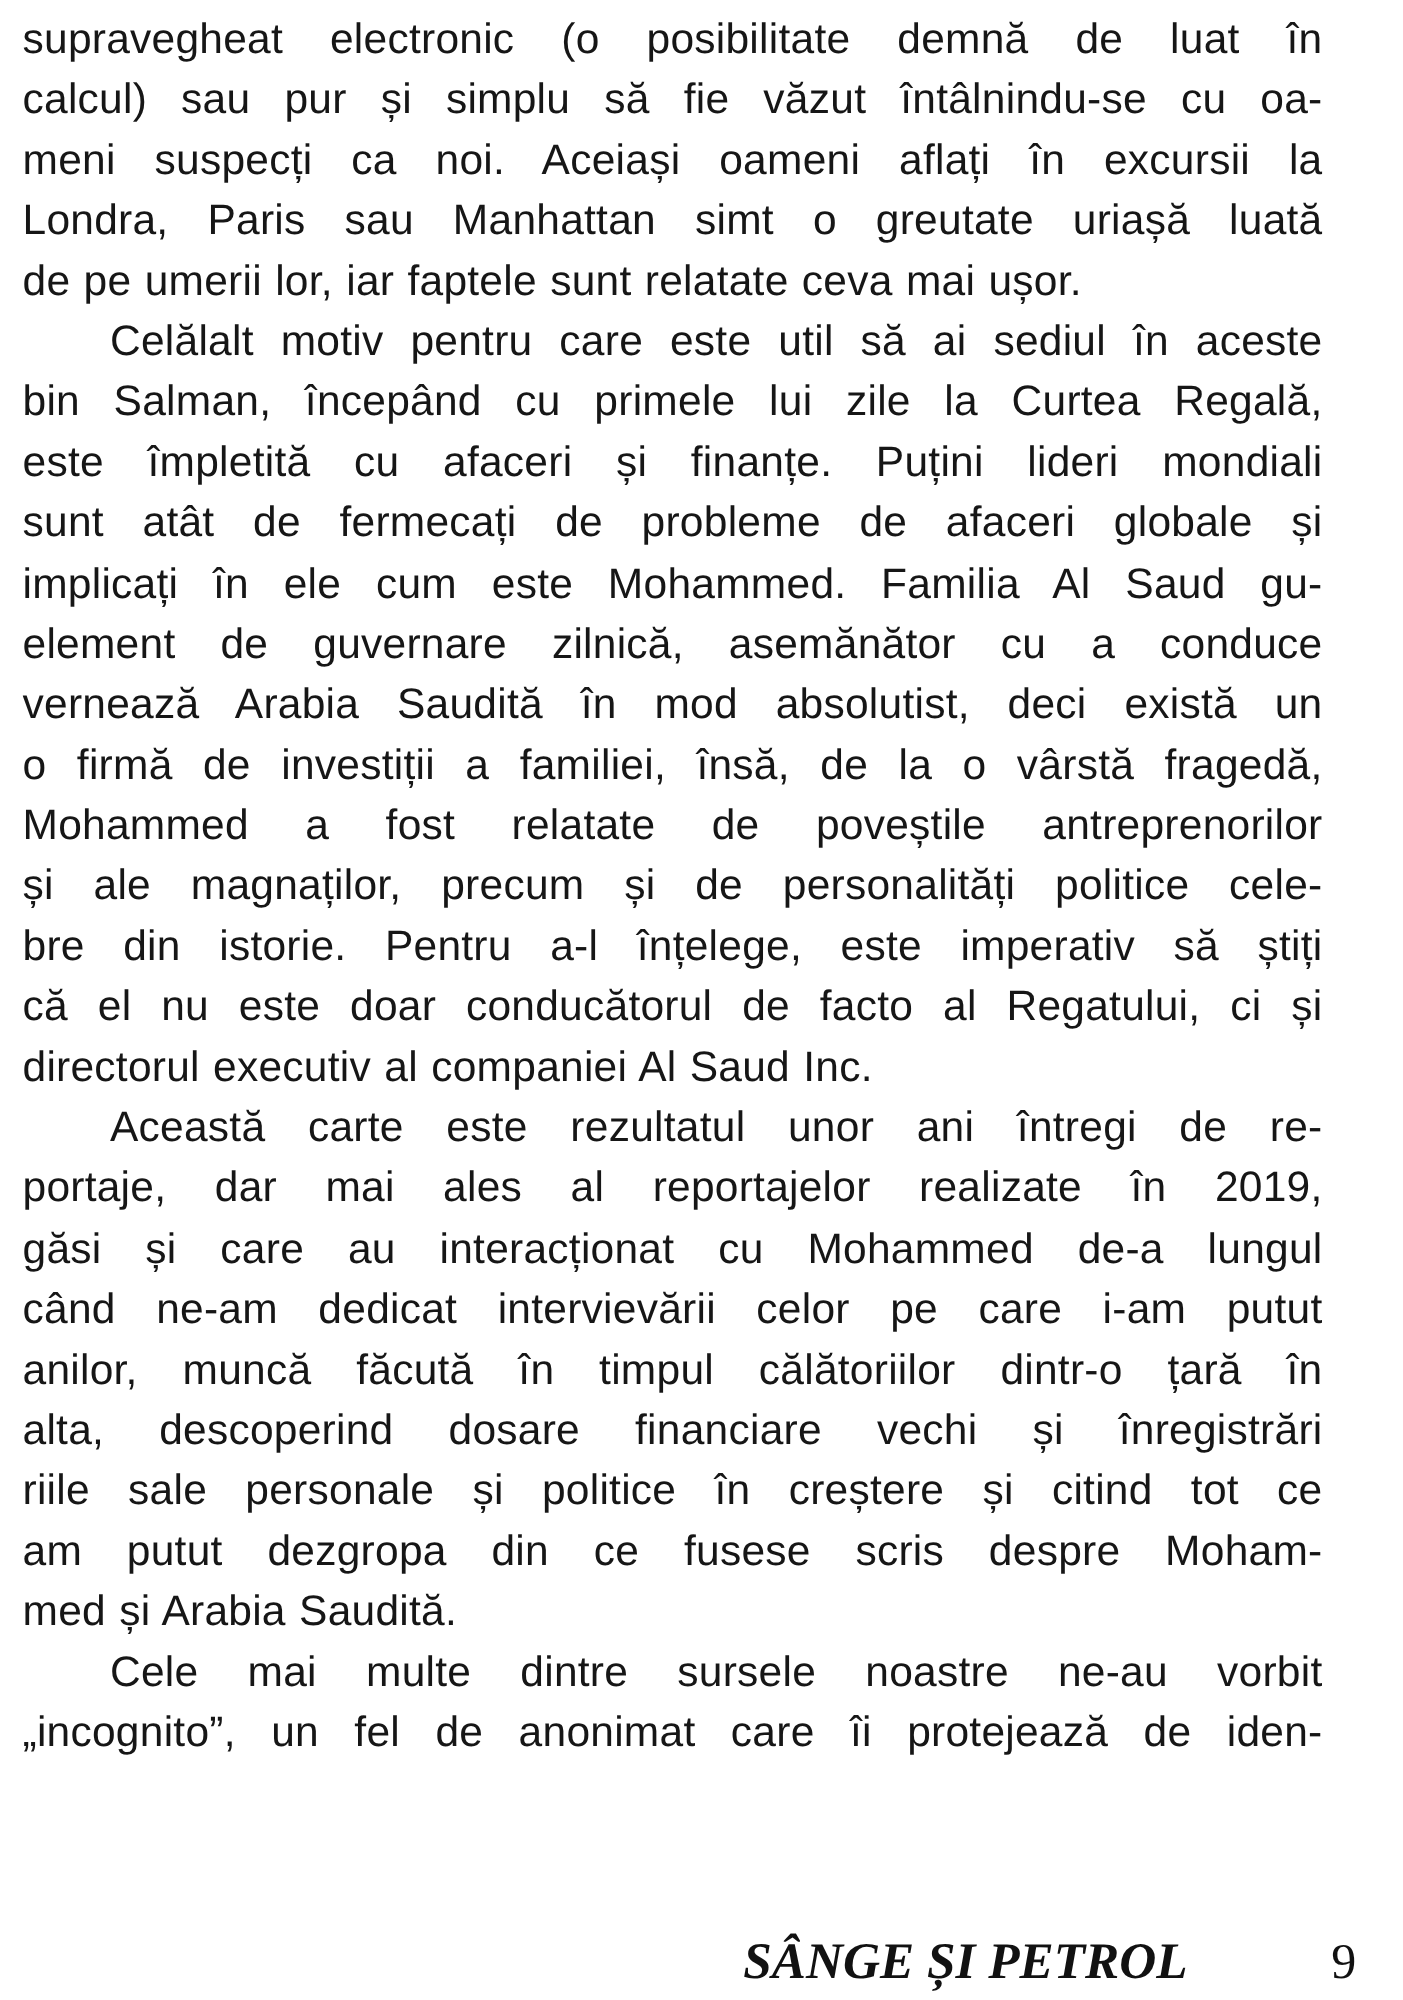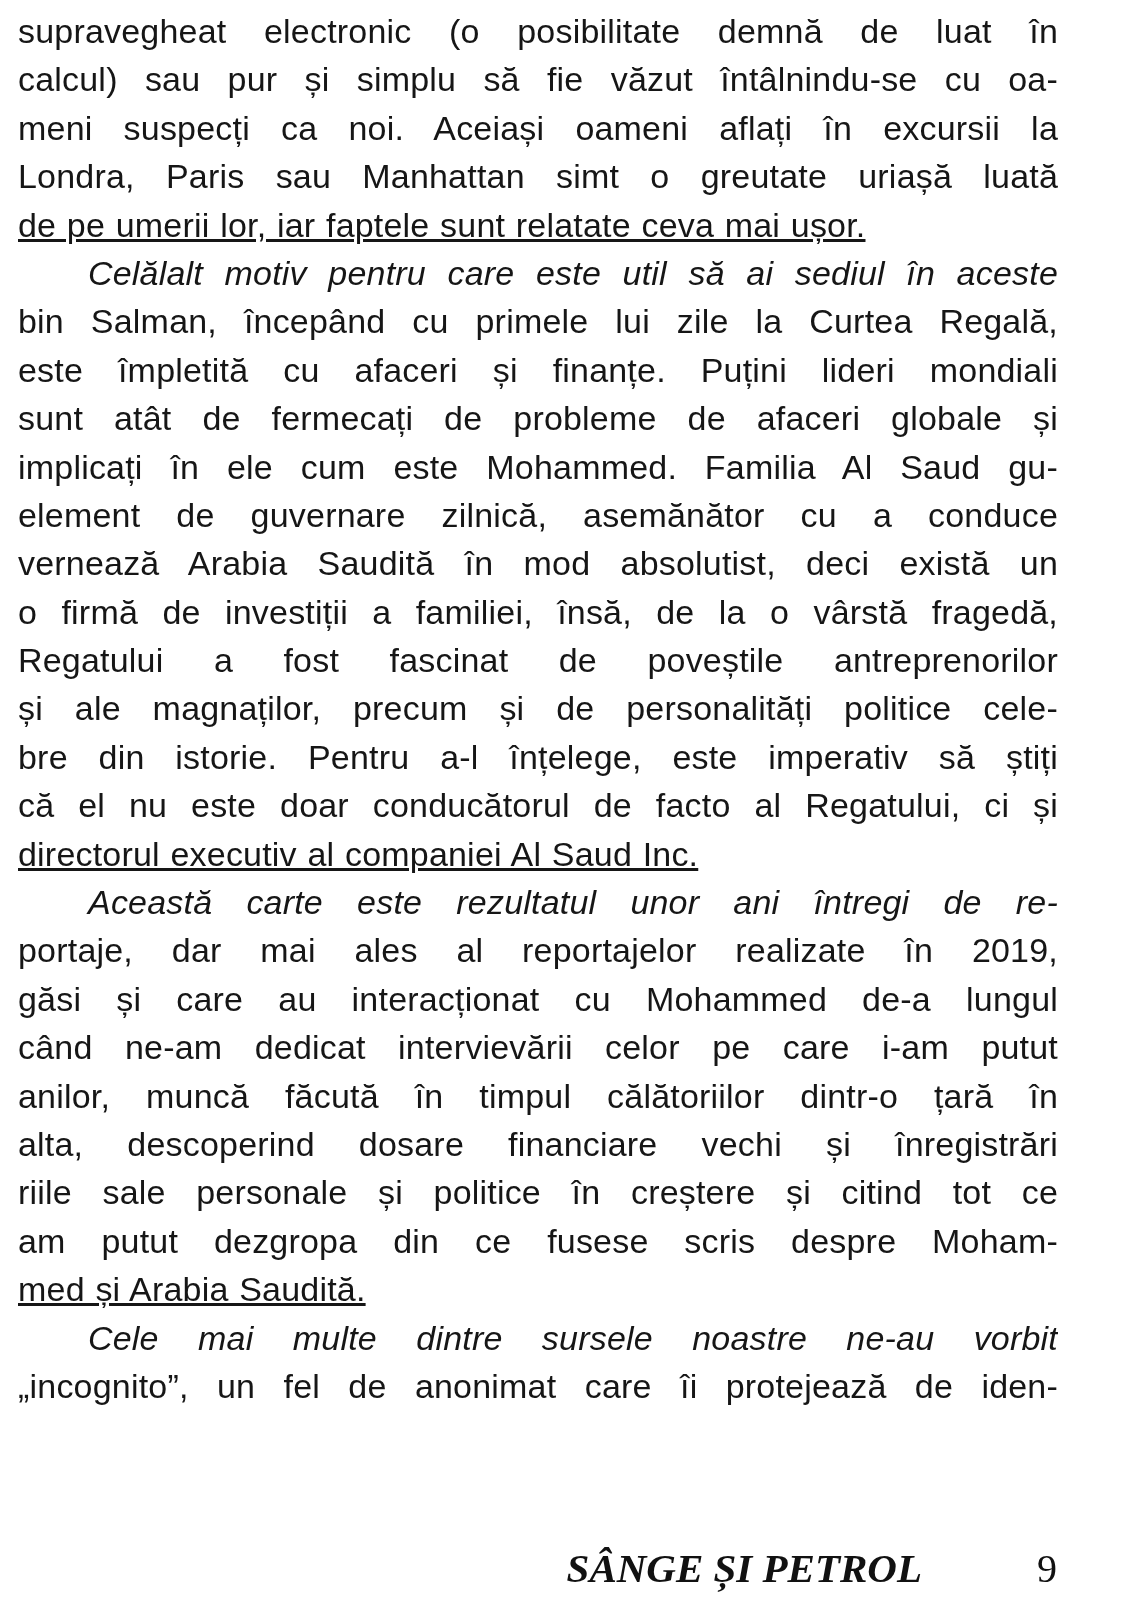--- a/index.html
+++ b/index.html
@@ -32,35 +32,34 @@
     height: 48.4px;
     overflow: hidden;
     text-align: justify;
     text-align-last: justify;
     letter-spacing: 0.2px;
     word-spacing: 1px;
     white-space: normal;
   }
   .line.indent {
     text-indent: 70px;
-    font-style: italic;
   }
   .line.para-end {
     text-align: right;
     text-align-last: left;
-    text-decoration: underline;
   }
   .footer {
     position: absolute;
     left: 0;
     top: 1548px;
     width: 1057px;
     display: flex;
     justify-content: flex-end;
     align-items: baseline;
+    padding-left: 28px;
   }
   .running-title {
     font-family: "Liberation Serif", serif;
     font-style: italic;
     font-weight: bold;
     font-size: 41px;
     line-height: 1;
     color: #111111;
   }
   .page-num {
@@ -83,21 +82,21 @@
     <div class="line">Londra, Paris sau Manhattan simt o greutate uriașă luată</div>
     <div class="line para-end">de pe umerii lor, iar faptele sunt relatate ceva mai ușor.</div>
     <div class="line indent">Celălalt motiv pentru care este util să ai sediul în aceste</div>
     <div class="line">bin Salman, începând cu primele lui zile la Curtea Regală,</div>
     <div class="line">este împletită cu afaceri și finanțe. Puțini lideri mondiali</div>
     <div class="line">sunt atât de fermecați de probleme de afaceri globale și</div>
     <div class="line">implicați în ele cum este Mohammed. Familia Al Saud gu-</div>
     <div class="line">element de guvernare zilnică, asemănător cu a conduce</div>
     <div class="line">vernează Arabia Saudită în mod absolutist, deci există un</div>
     <div class="line">o firmă de investiții a familiei, însă, de la o vârstă fragedă,</div>
-    <div class="line">Regatului a fost fascinat de poveștile antreprenorilor</div>
+    <div class="line">Mohammed a fost relatate de poveștile antreprenorilor</div>
     <div class="line">și ale magnaților, precum și de personalități politice cele-</div>
     <div class="line">bre din istorie. Pentru a-l înțelege, este imperativ să știți</div>
     <div class="line">că el nu este doar conducătorul de facto al Regatului, ci și</div>
     <div class="line para-end">directorul executiv al companiei Al Saud Inc.</div>
     <div class="line indent">Această carte este rezultatul unor ani întregi de re-</div>
     <div class="line">portaje, dar mai ales al reportajelor realizate în 2019,</div>
     <div class="line">găsi și care au interacționat cu Mohammed de-a lungul</div>
     <div class="line">când ne-am dedicat intervievării celor pe care i-am putut</div>
     <div class="line">anilor, muncă făcută în timpul călătoriilor dintr-o țară în</div>
     <div class="line">alta, descoperind dosare financiare vechi și înregistrări</div>

